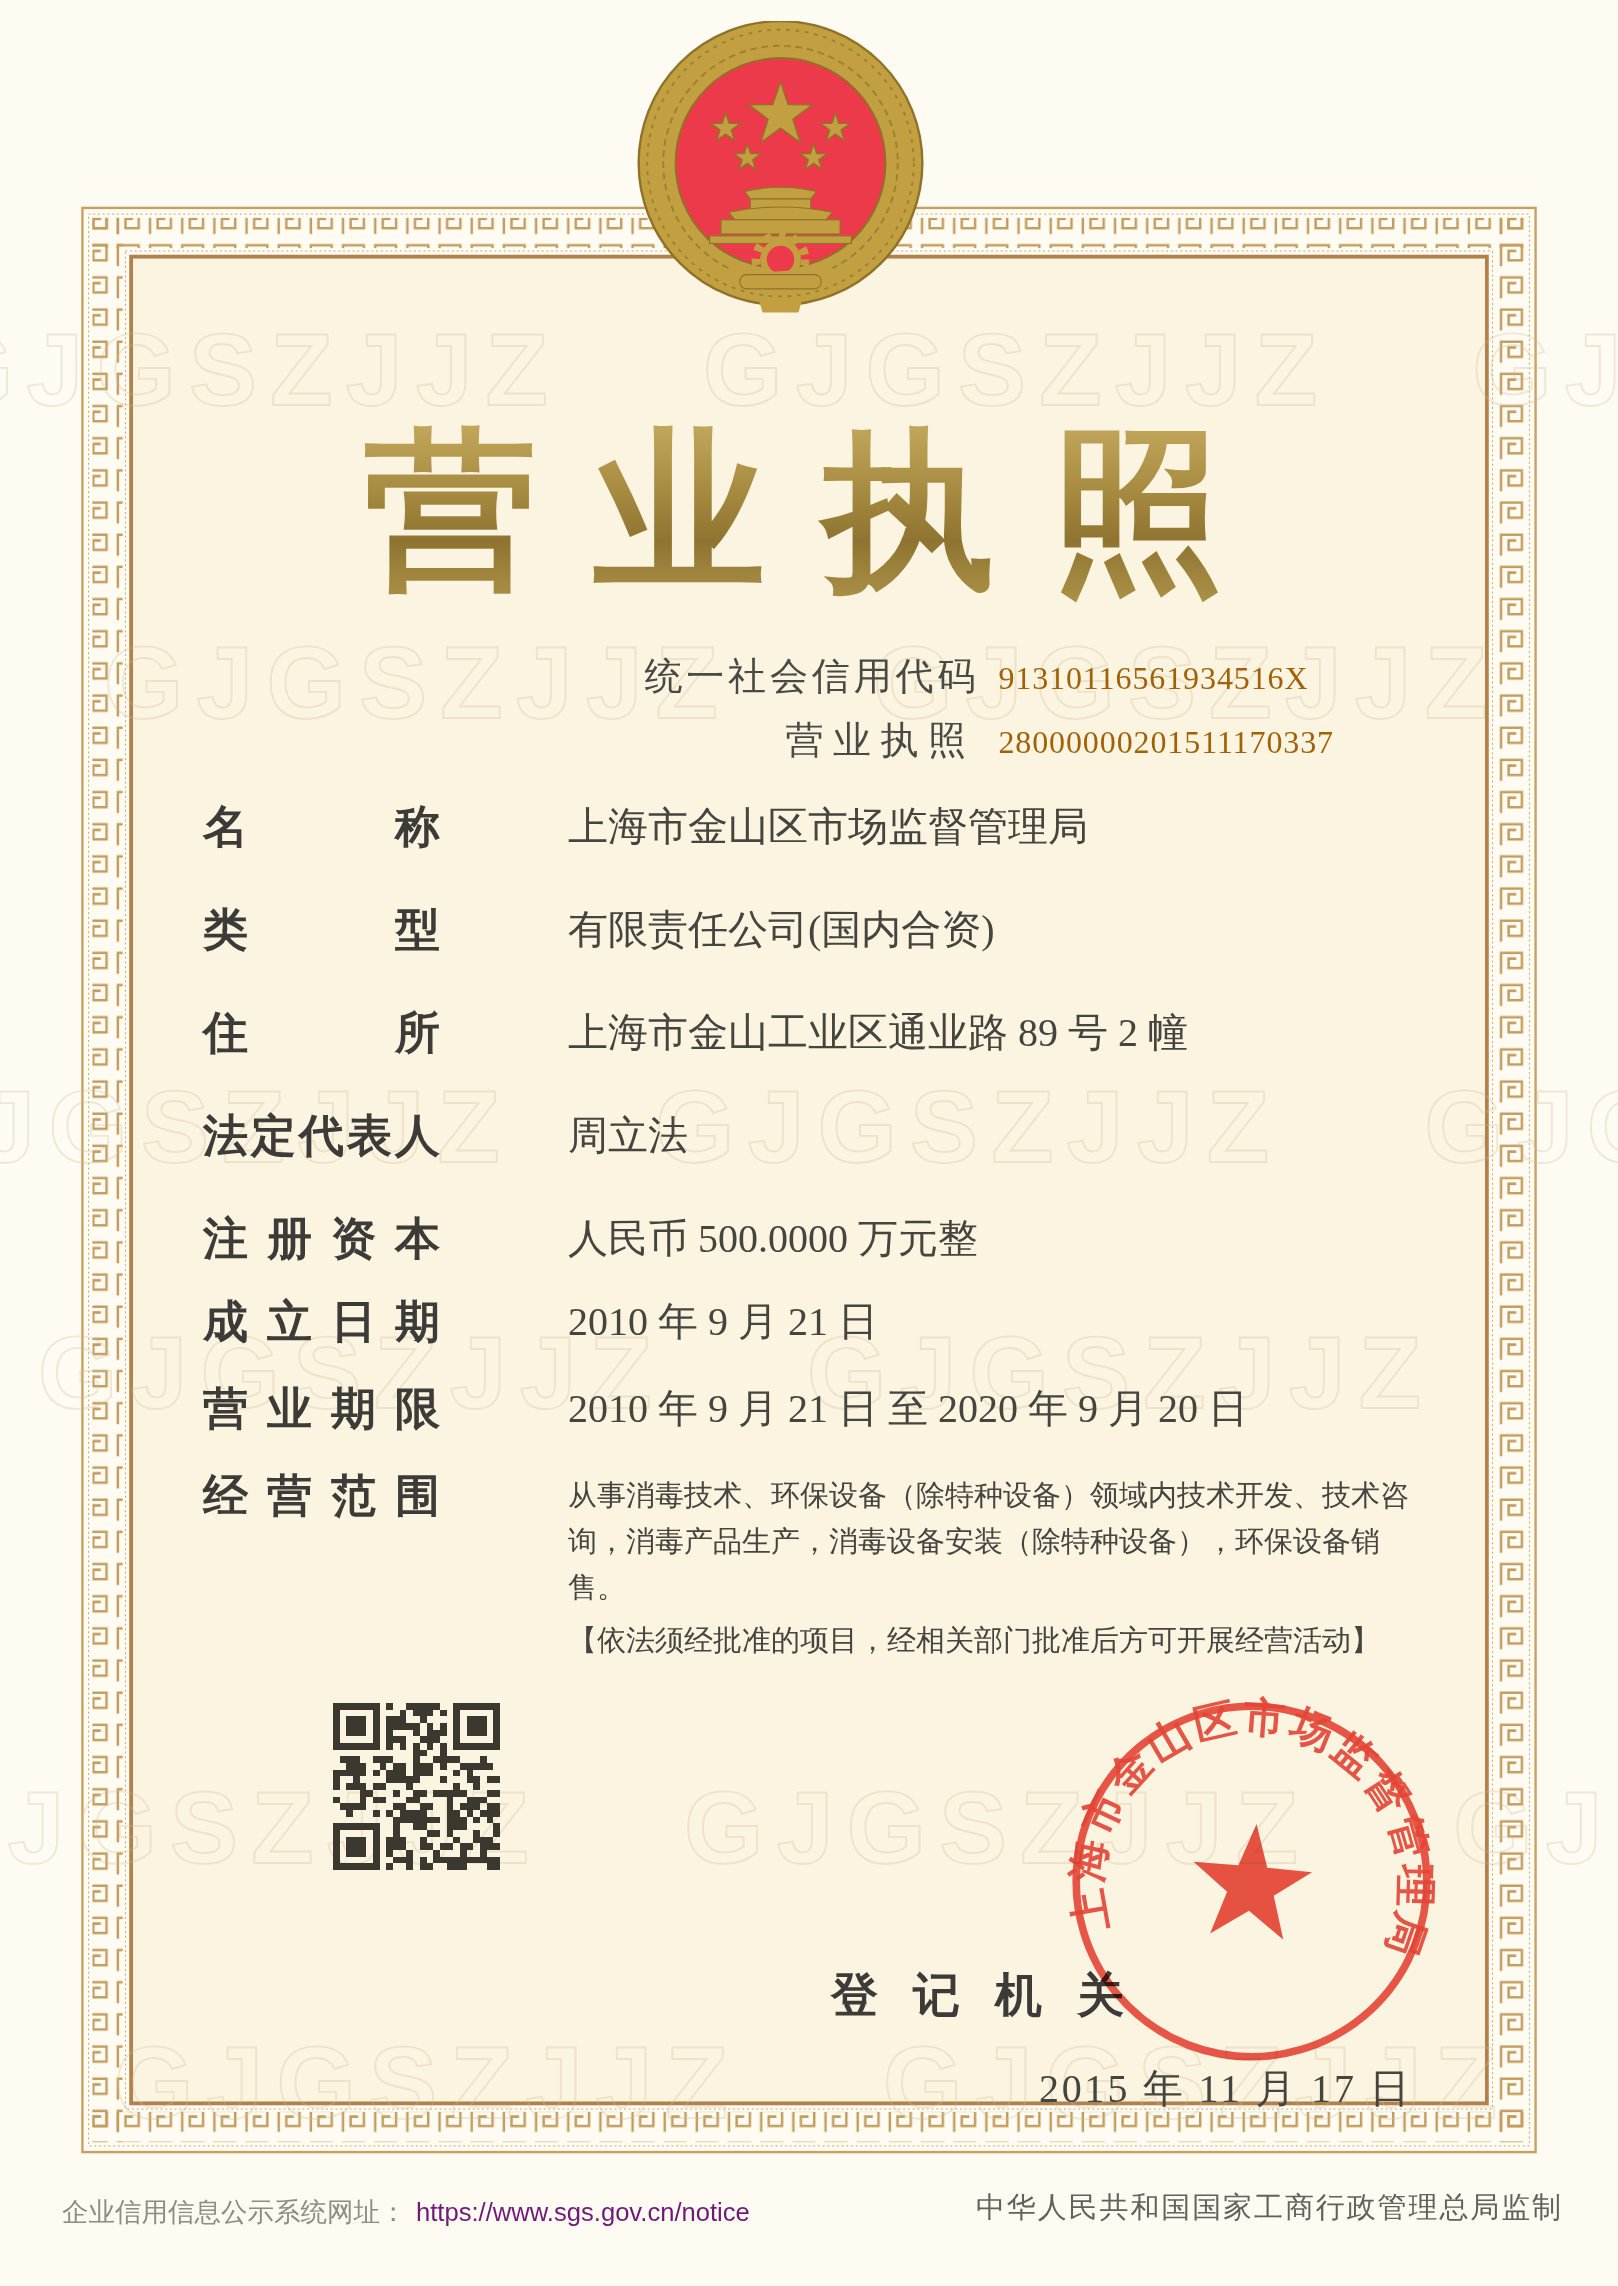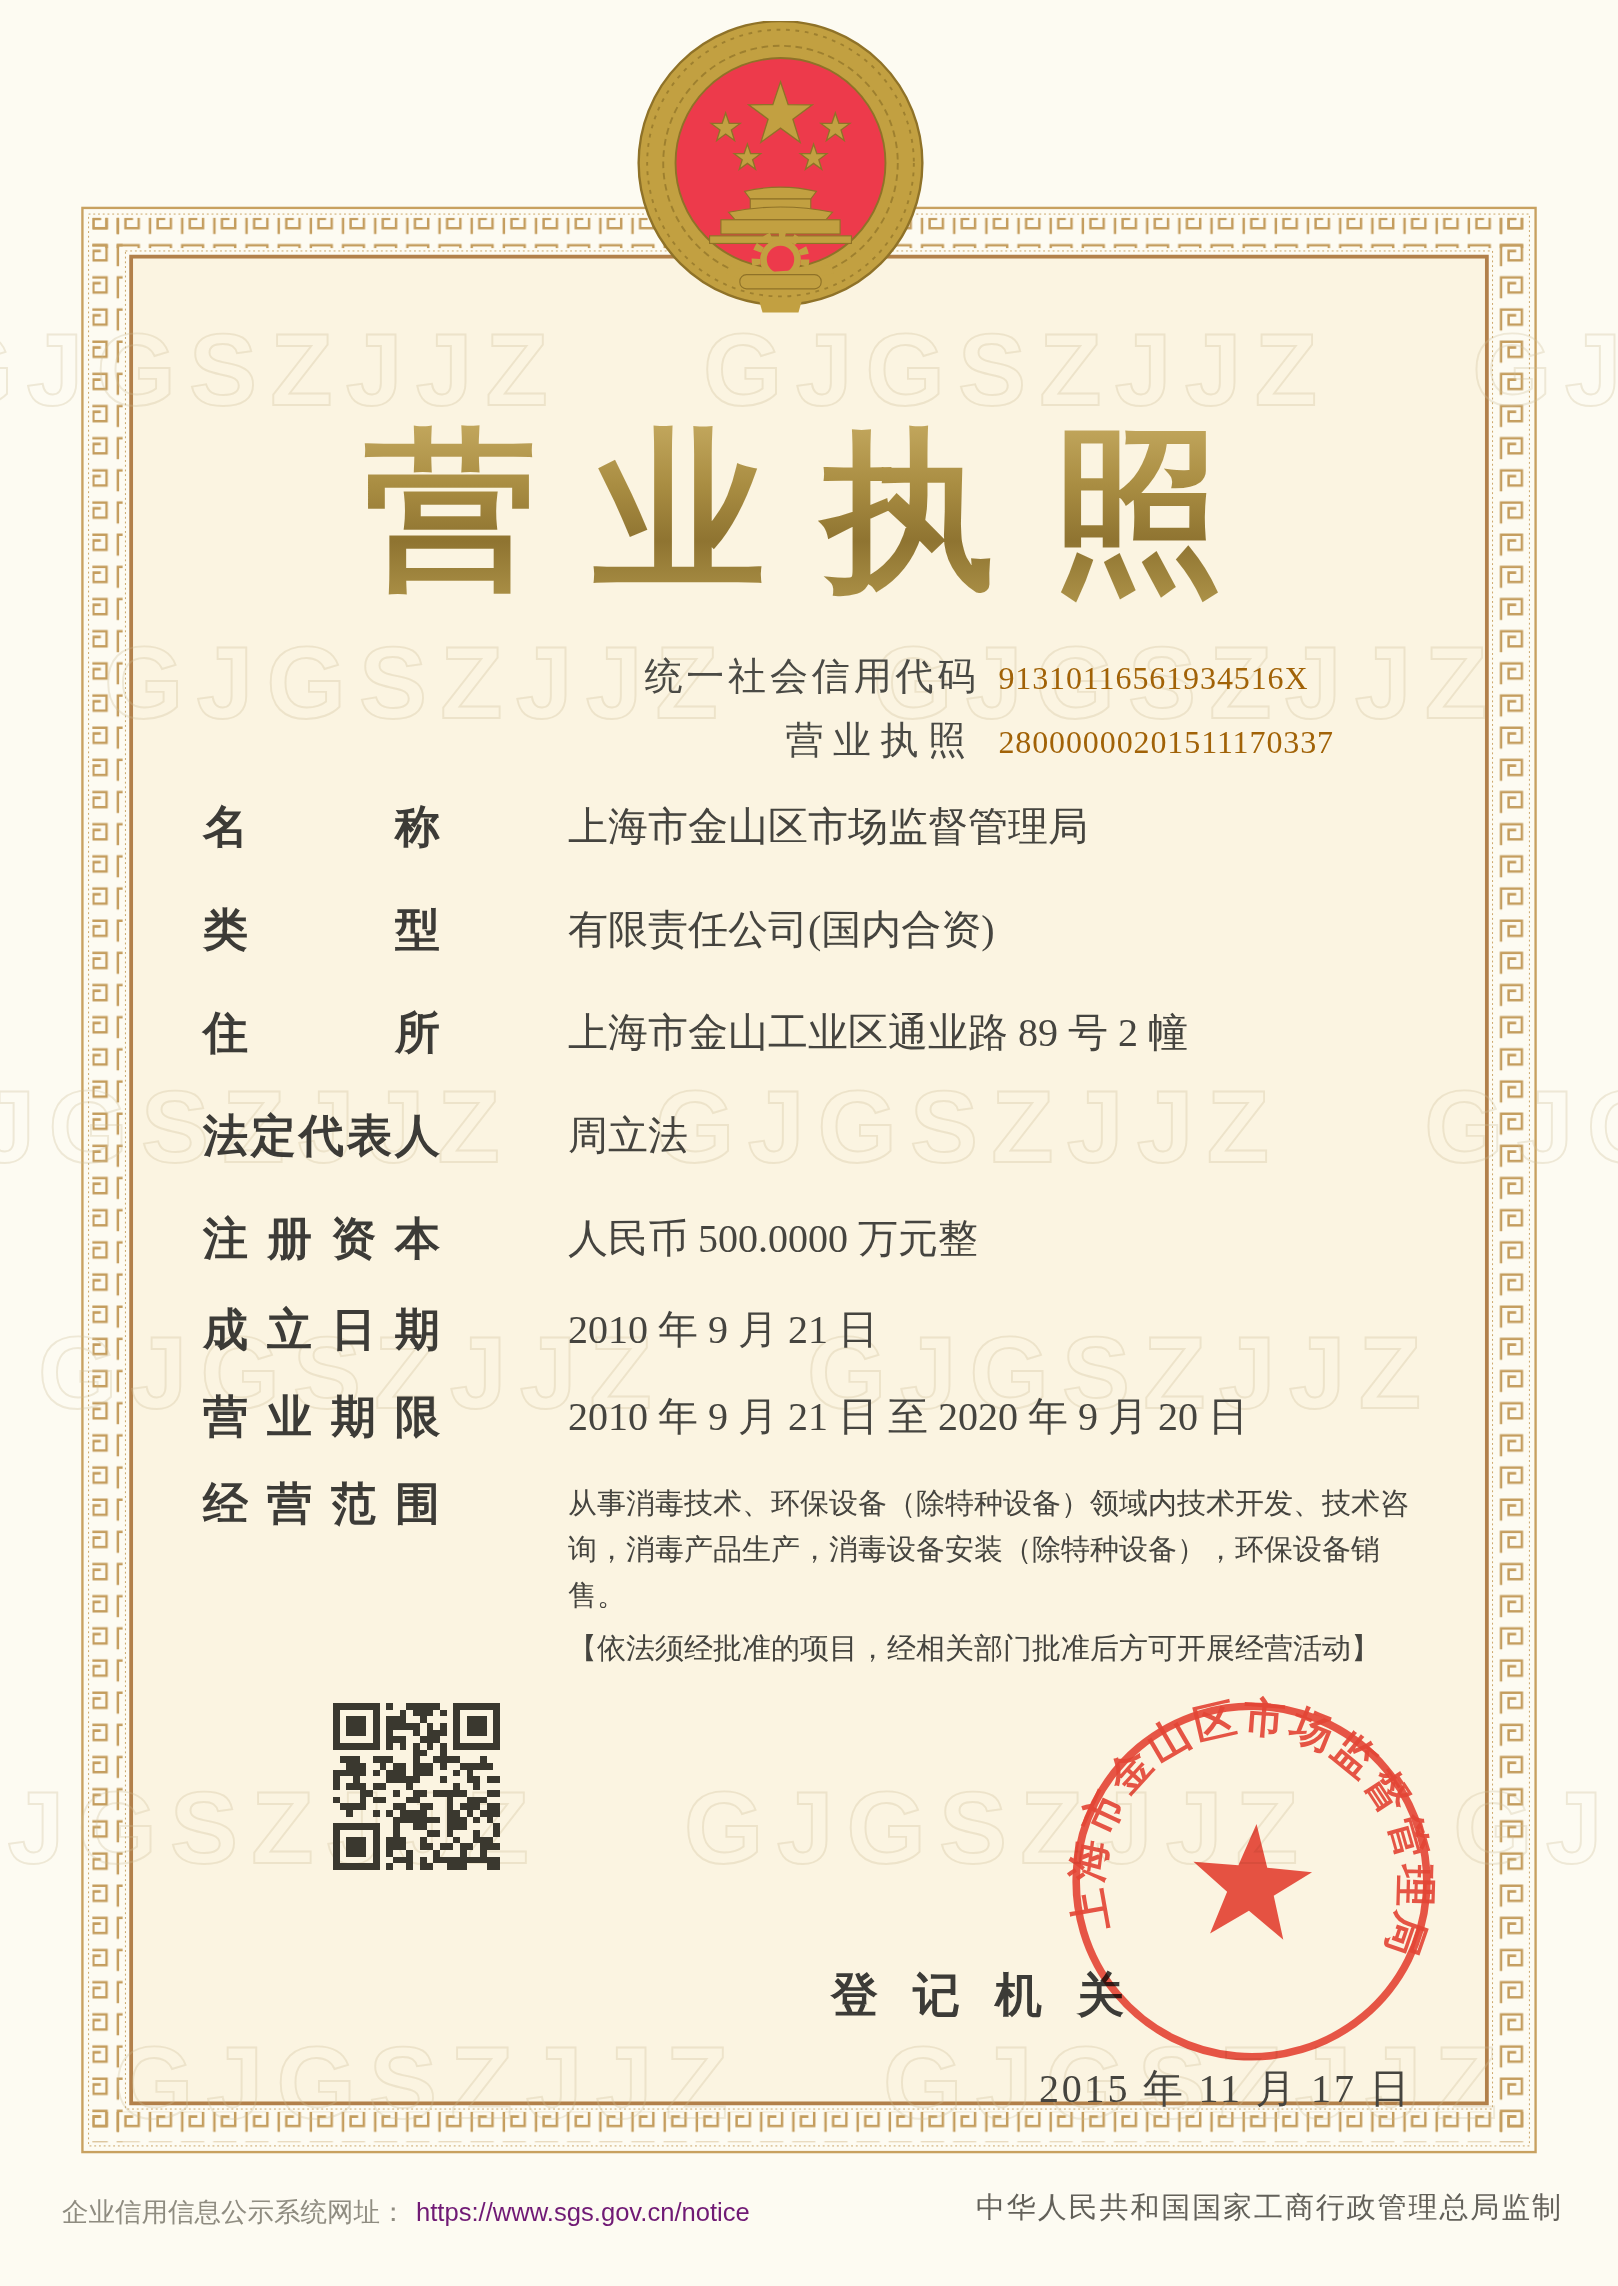--- a/index.html
+++ b/index.html
@@ -21,21 +21,21 @@
          -webkit-background-clip:text;background-clip:text;color:transparent;}
   
   .codes{position:absolute;top:651px;right:284px;display:grid;
          grid-template-columns:331px auto;column-gap:23px;row-gap:13.2px;align-items:baseline;}
   .code-label{font-size:38px;color:#4a4a45;text-align:justify;text-align-last:justify;font-weight:500;}
   .code-label.short{text-align:right;text-align-last:right;letter-spacing:9.5px;}
   .code-value{font-size:32px;color:#a16207;font-family:"Liberation Serif",serif;letter-spacing:0.9px;}
   
   .fields{position:absolute;left:203px;top:797px;width:1230px;}
   .frow{display:flex;align-items:center;margin-bottom:44px;}
-  .frow.tight{margin-bottom:32px;}
+  .frow.tight{margin-bottom:24px;}
   .frow.tight2{margin-bottom:28px;}
   .frow.scope{align-items:flex-start;margin-bottom:0;}
   .flabel{width:237px;min-width:237px;font-size:45px;font-weight:700;color:#3c3b37;
           line-height:59px;text-align:justify;text-align-last:justify;}
   .fvalue{margin-left:128px;font-size:40px;color:#45443f;font-family:"Liberation Serif",serif;line-height:59px;}
   .scope-val{margin-left:128px;width:866px;font-size:29px;color:#45443f;
              font-family:"Liberation Serif",serif;line-height:1.6;margin-top:5.7px;}
   .scope-note{margin-top:5.7px;}
   
   .qr{position:absolute;left:333px;top:1703px;width:167px;height:167px;display:grid;

